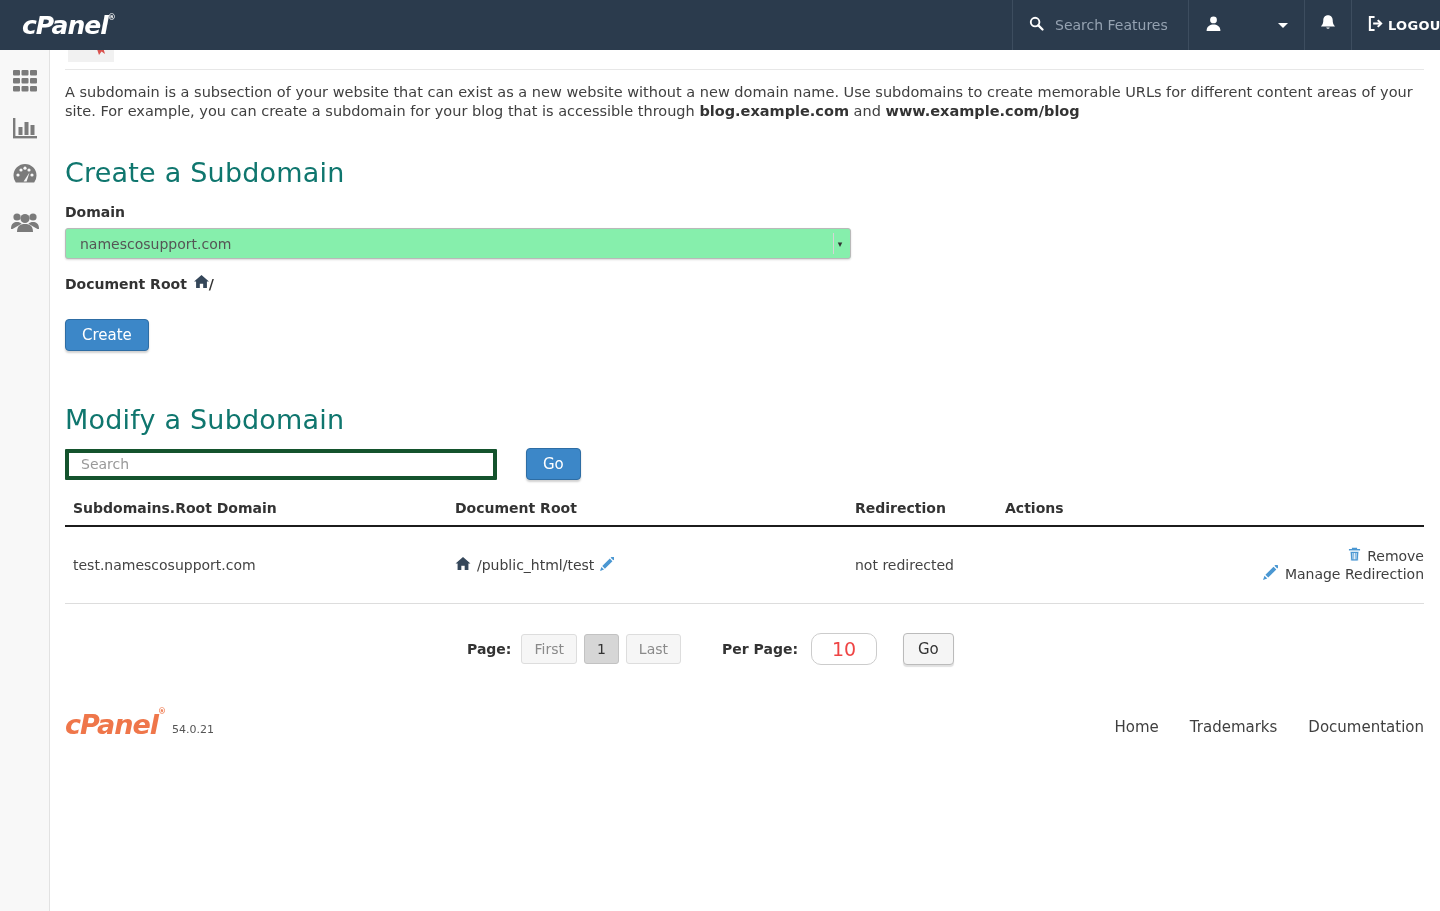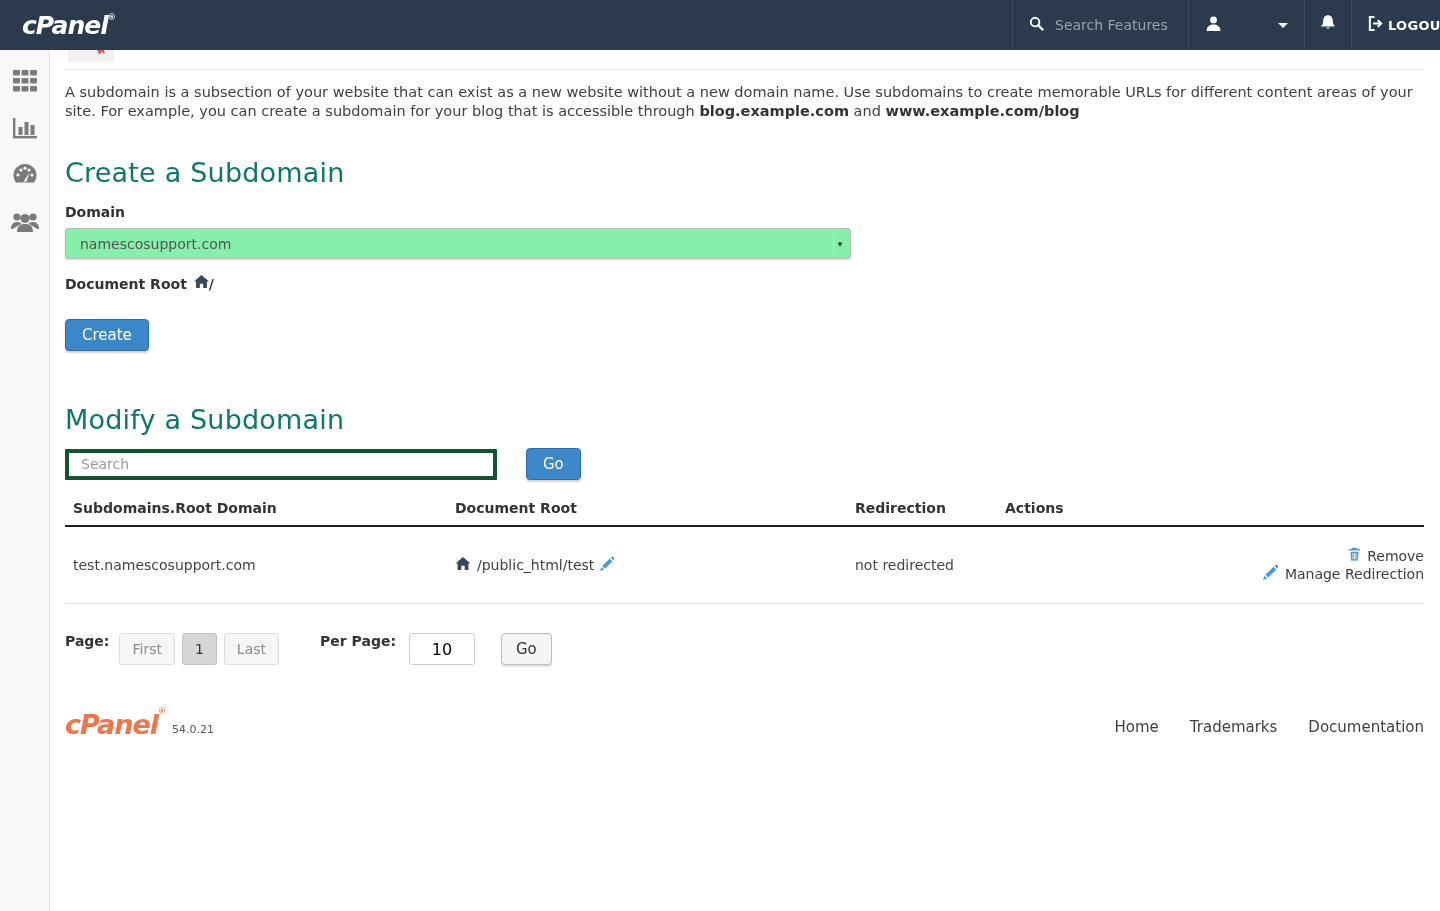--- a/index.html
+++ b/index.html
@@ -61,28 +61,28 @@
   .sub-table th { text-align:left; font-size:14px; color:#333; padding:0 0 9px 8px; border-bottom:2px solid #1c1c1c; }
   .sub-table td { font-size:14px; color:#444; padding:20px 0 20px 8px; border-bottom:1px solid #ddd; }
   .col-domain { width:382px; } .col-root { width:400px; } .col-redir { width:150px; } .col-actions { width:auto; }
   a.blue-link { color:#404040; text-decoration:none; cursor:pointer; }
   .root-cell { display:flex; align-items:center; gap:6px; }
   .action-cell { display:flex; align-items:flex-end;flex-direction:column; }
   .action-remove { margin-left:12px; display:flex; align-items:center; gap:6px; }
   .action-manage { margin-left:96px; display:flex; align-items:center; gap:7px; }
 
   
-  .pagination { margin-top:29px; display:flex; }
+  .pagination { margin-top:29px; display:flex; align-items:center; margin-left:402px; }
   .pg-label { font-size:14px; font-weight:bold; color:#333; }
   .pg-btn { display:inline-block; font-size:14px; font-family:inherit; padding:6px 12px; border-radius:3px; cursor:pointer; }
   .pg-plain { background:#f6f6f6; border:1px solid #ddd; color:#8a8a8a; }
   .pg-active { background:#d6d6d6; border:1px solid #c2c2c2; color:#333; }
   .pg-group { display:flex; gap:7px; margin-left:10px; }
   .perpage-label { margin-left:41px; }
-  .perpage-input { margin-left:13px; width:66px; height:32px; border:1px solid #ccc; border-radius:3px; text-align:center; font-size:16px; color:#000000; font-family:inherit; }
+  .perpage-input { margin-left:13px; width:66px; height:32px; border:1px solid #ccc; border-radius:10px; text-align:center; font-size:19px; color:#ef4444; font-family:inherit; }
   .pg-go { margin-left:26px; background:#f5f5f5; border:1px solid #bbb; color:#333; font-size:15px; padding:6px 14px; border-radius:4px; box-shadow:0 2px 1px rgba(0,0,0,.12); cursor:pointer; font-family:inherit; }
 
   
   .footer { margin-top:46px; display:flex; align-items:flex-end; justify-content:space-between; width:1359px; }
   .footer-left { display:flex; align-items:flex-end; }
   .footer-brand { color:#ef764a; font-size:27px; font-weight:bold; font-style:italic; letter-spacing:-1px; line-height:1; }
   .footer-brand sup { font-size:8px; font-style:normal; position:relative; top:-10px; }
   .footer-version { font-size:11px; color:#555; margin-left:7px; margin-bottom:2px; }
   .footer-links { display:flex; gap:31px; font-size:15px; margin-bottom:2px; }
 </style>

